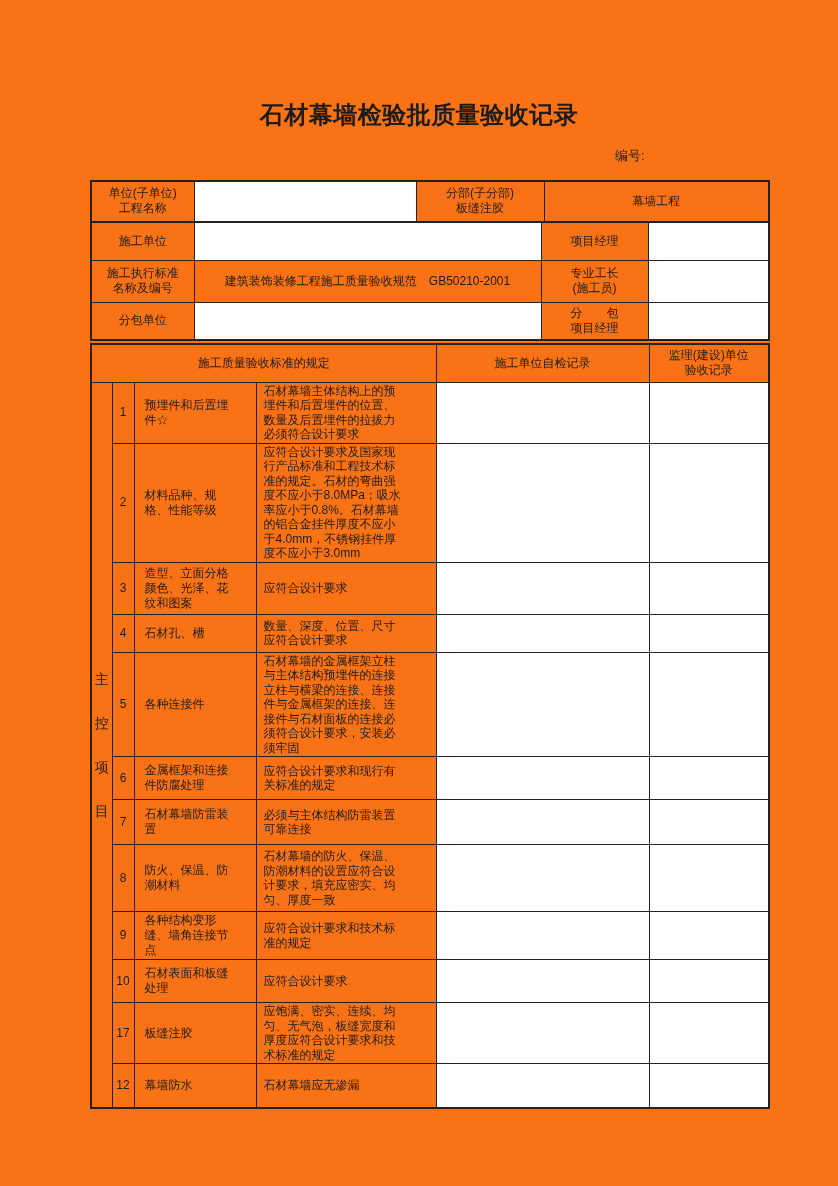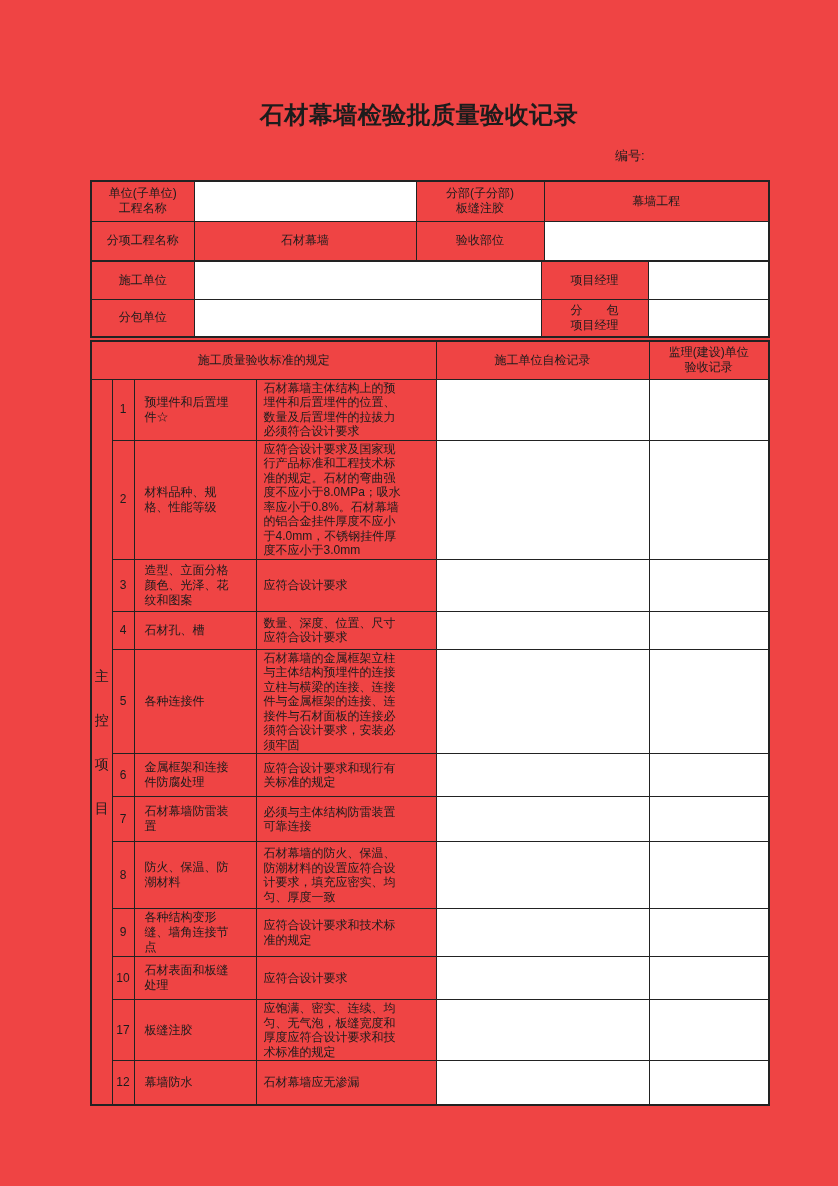--- a/index.html
+++ b/index.html
@@ -1,20 +1,20 @@
 <!DOCTYPE html>
 <html><head>
 <meta charset="utf-8">
 <style>
   html,body{margin:0;padding:0;}
   body{
     width:838px;height:1186px;background:#ffffff;position:relative;
     font-family:"Liberation Sans", sans-serif;color:#1c1c1c;
   }
-  .page{position:absolute;inset:0;background:#ef4444;}
+  .page{position:absolute;inset:0;background:#f97316;}
   .doc-title{
     position:absolute;top:99px;left:0;width:100%;margin:0;
     text-align:center;font-size:24px;font-weight:bold;letter-spacing:0.5px;color:#1c1c1c;
   }
   .serial{position:absolute;top:147px;left:615px;font-size:13px;color:#1c1c1c;}
   .forms{position:absolute;left:90px;top:180px;width:678px;}
   table{border-collapse:collapse;table-layout:fixed;width:678px;}
   td{border:1px solid #222;font-size:12px;line-height:15px;padding:1px 3px;
      vertical-align:middle;overflow:hidden;color:#1c1c1c;}
   .tbl{border:2px solid #222;}
@@ -59,41 +59,43 @@
         </colgroup>
       <tbody>
           <tr class="ar1">
         <td class="lbl">单位(子单位)
 工程名称</td>
         <td class="val fill"></td>
         <td class="lbl">分部(子分部)
 板缝注胶</td>
         <td class="val">幕墙工程</td>
       </tr>
-      <tr class="ar2">
-        <td class="lbl">分项工程名称</td>
-        <td class="val">石材幕墙</td>
-        <td class="lbl">验收部位</td>
-        <td class="val fill"></td>
-      </tr>
     </tbody>
       </table>
 
     <table class="tbl tbl-b">
       <colgroup>
           <col style="width:103px">
           <col style="width:347px">
           <col style="width:107px">
           <col style="width:121px">
         </colgroup>
       <tbody>
           <tr class="br1">
         <td class="lbl">施工单位</td>
         <td class="val fill"></td>
         <td class="lbl">项目经理</td>
+        <td class="val fill"></td>
+      </tr>
+      <tr class="br2">
+        <td class="lbl">施工执行标准
+名称及编号</td>
+        <td class="val">建筑装饰装修工程施工质量验收规范　GB50210-2001</td>
+        <td class="lbl">专业工长
+(施工员)</td>
         <td class="val fill"></td>
       </tr>
       <tr class="br3">
         <td class="lbl">分包单位</td>
         <td class="val fill"></td>
         <td class="lbl">分　　包
 项目经理</td>
         <td class="val fill"></td>
       </tr>
     </tbody>

